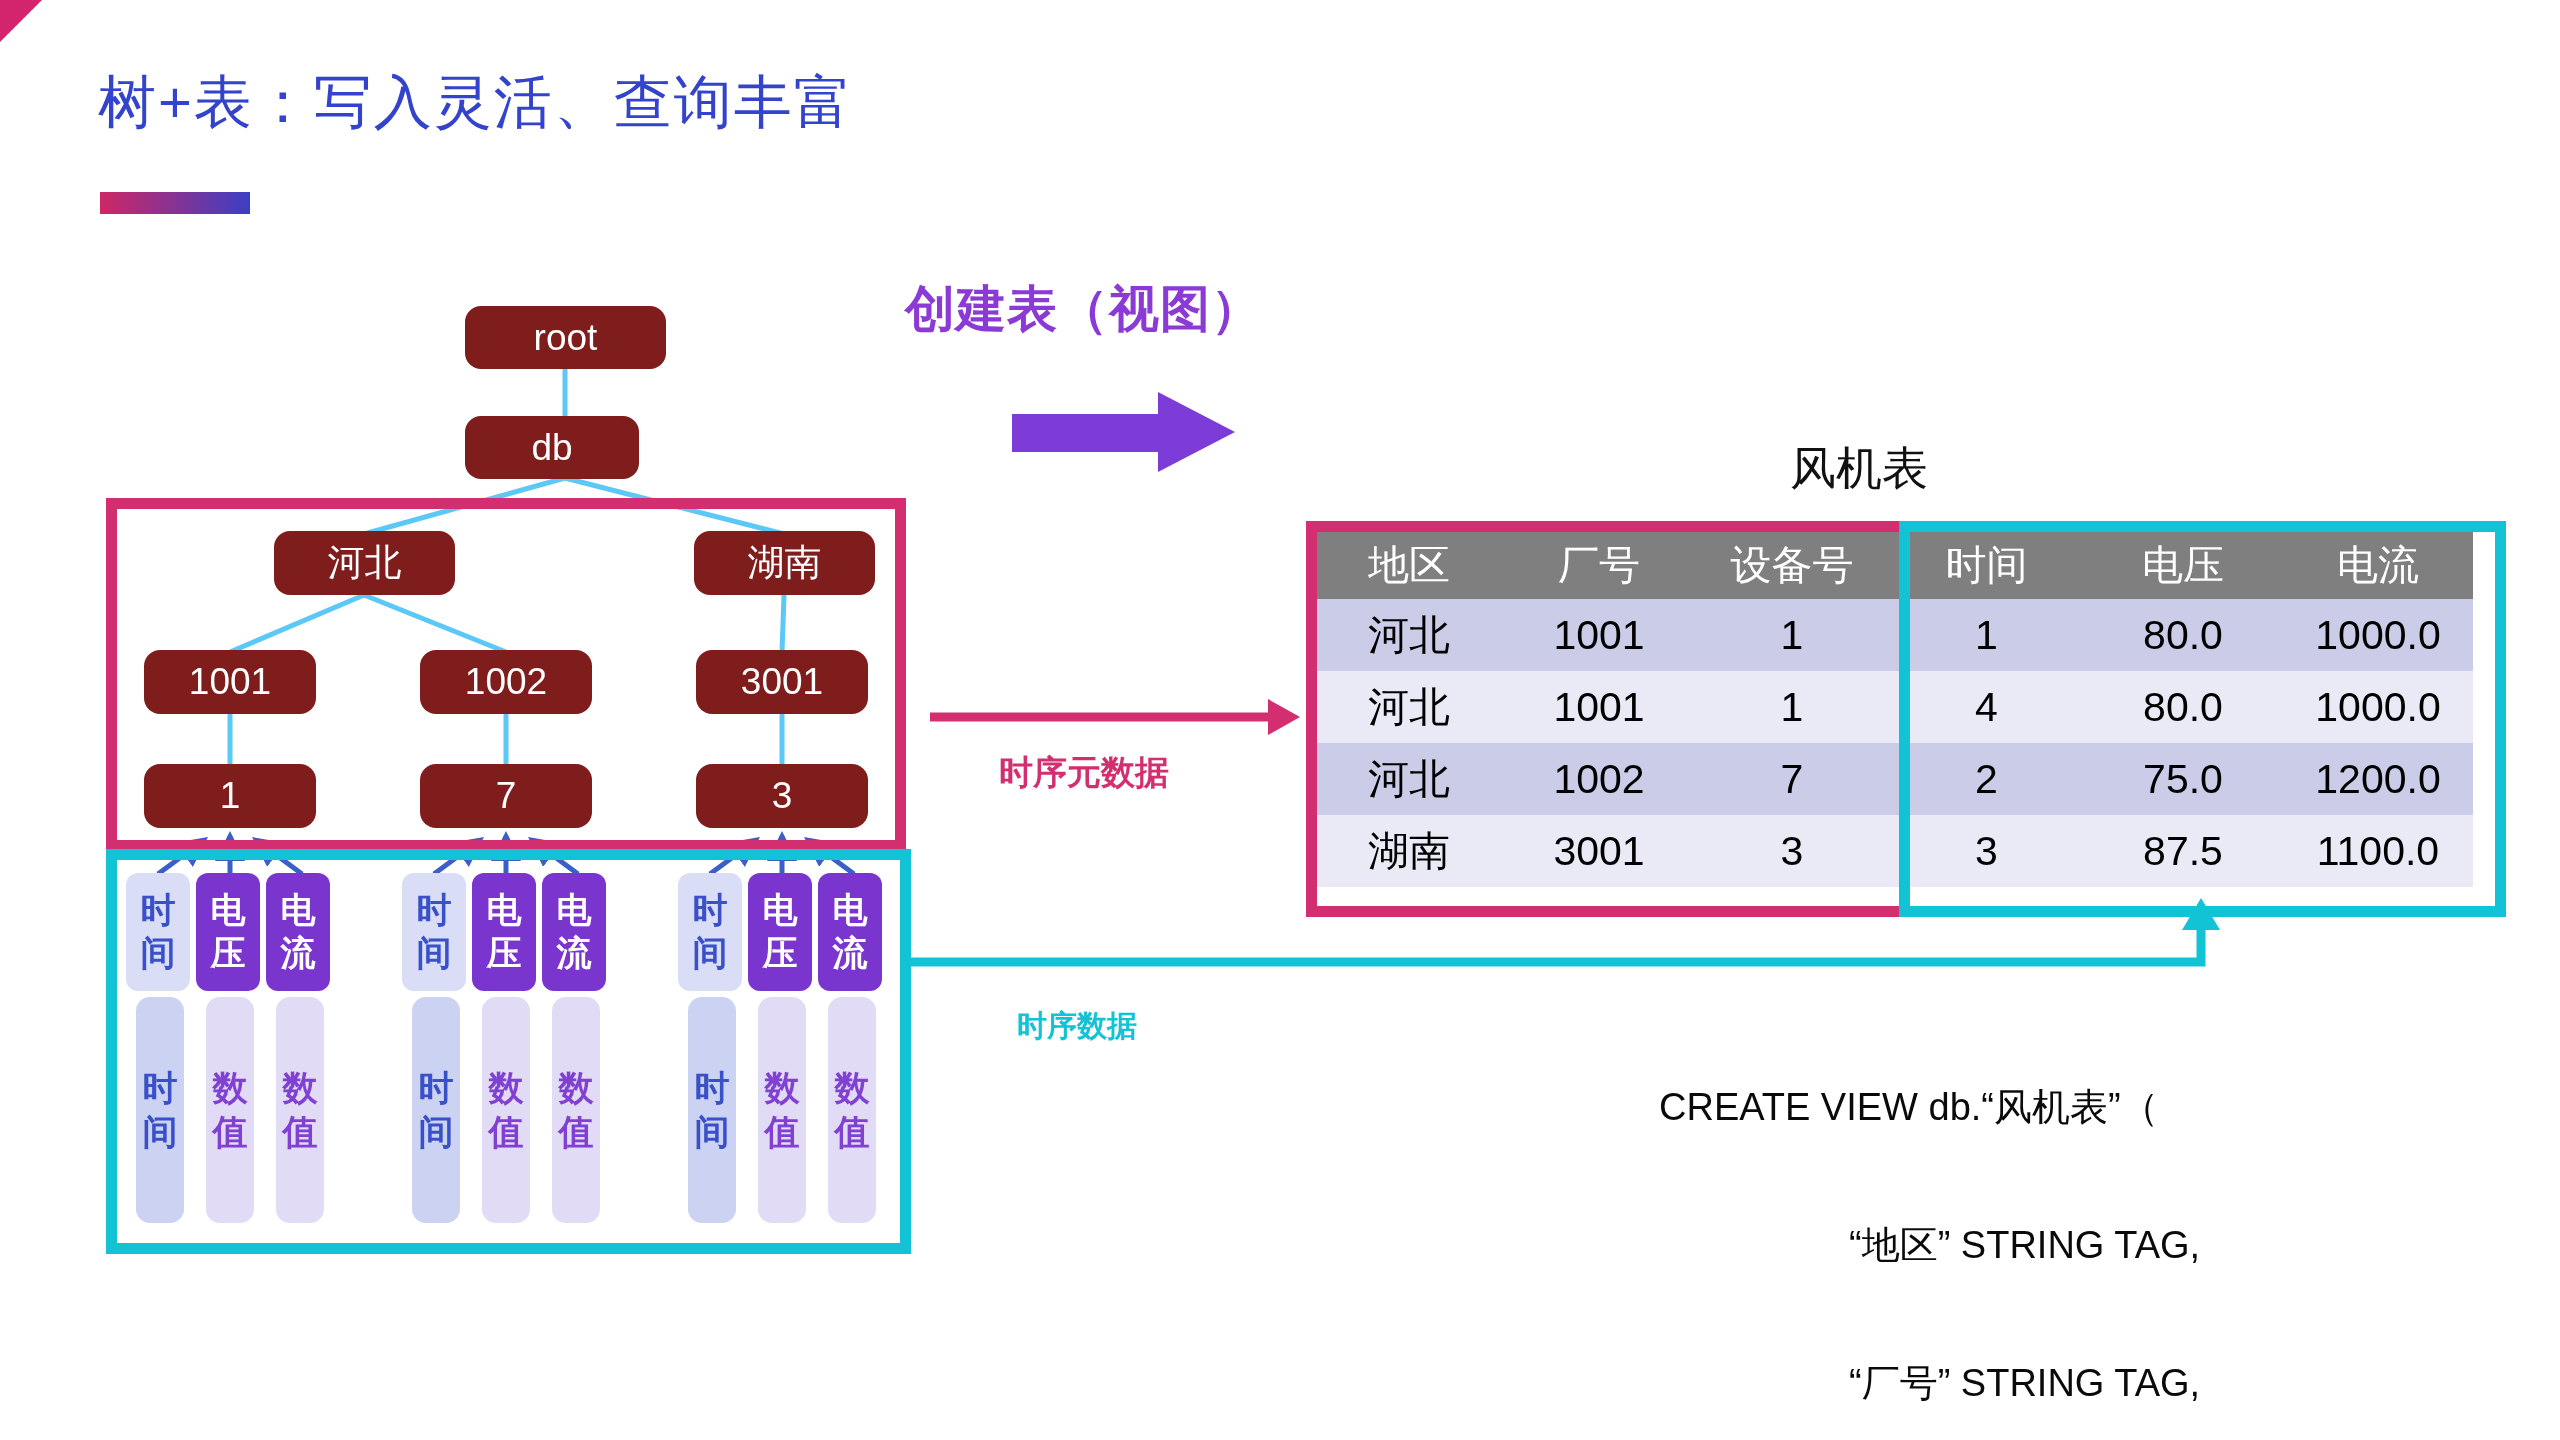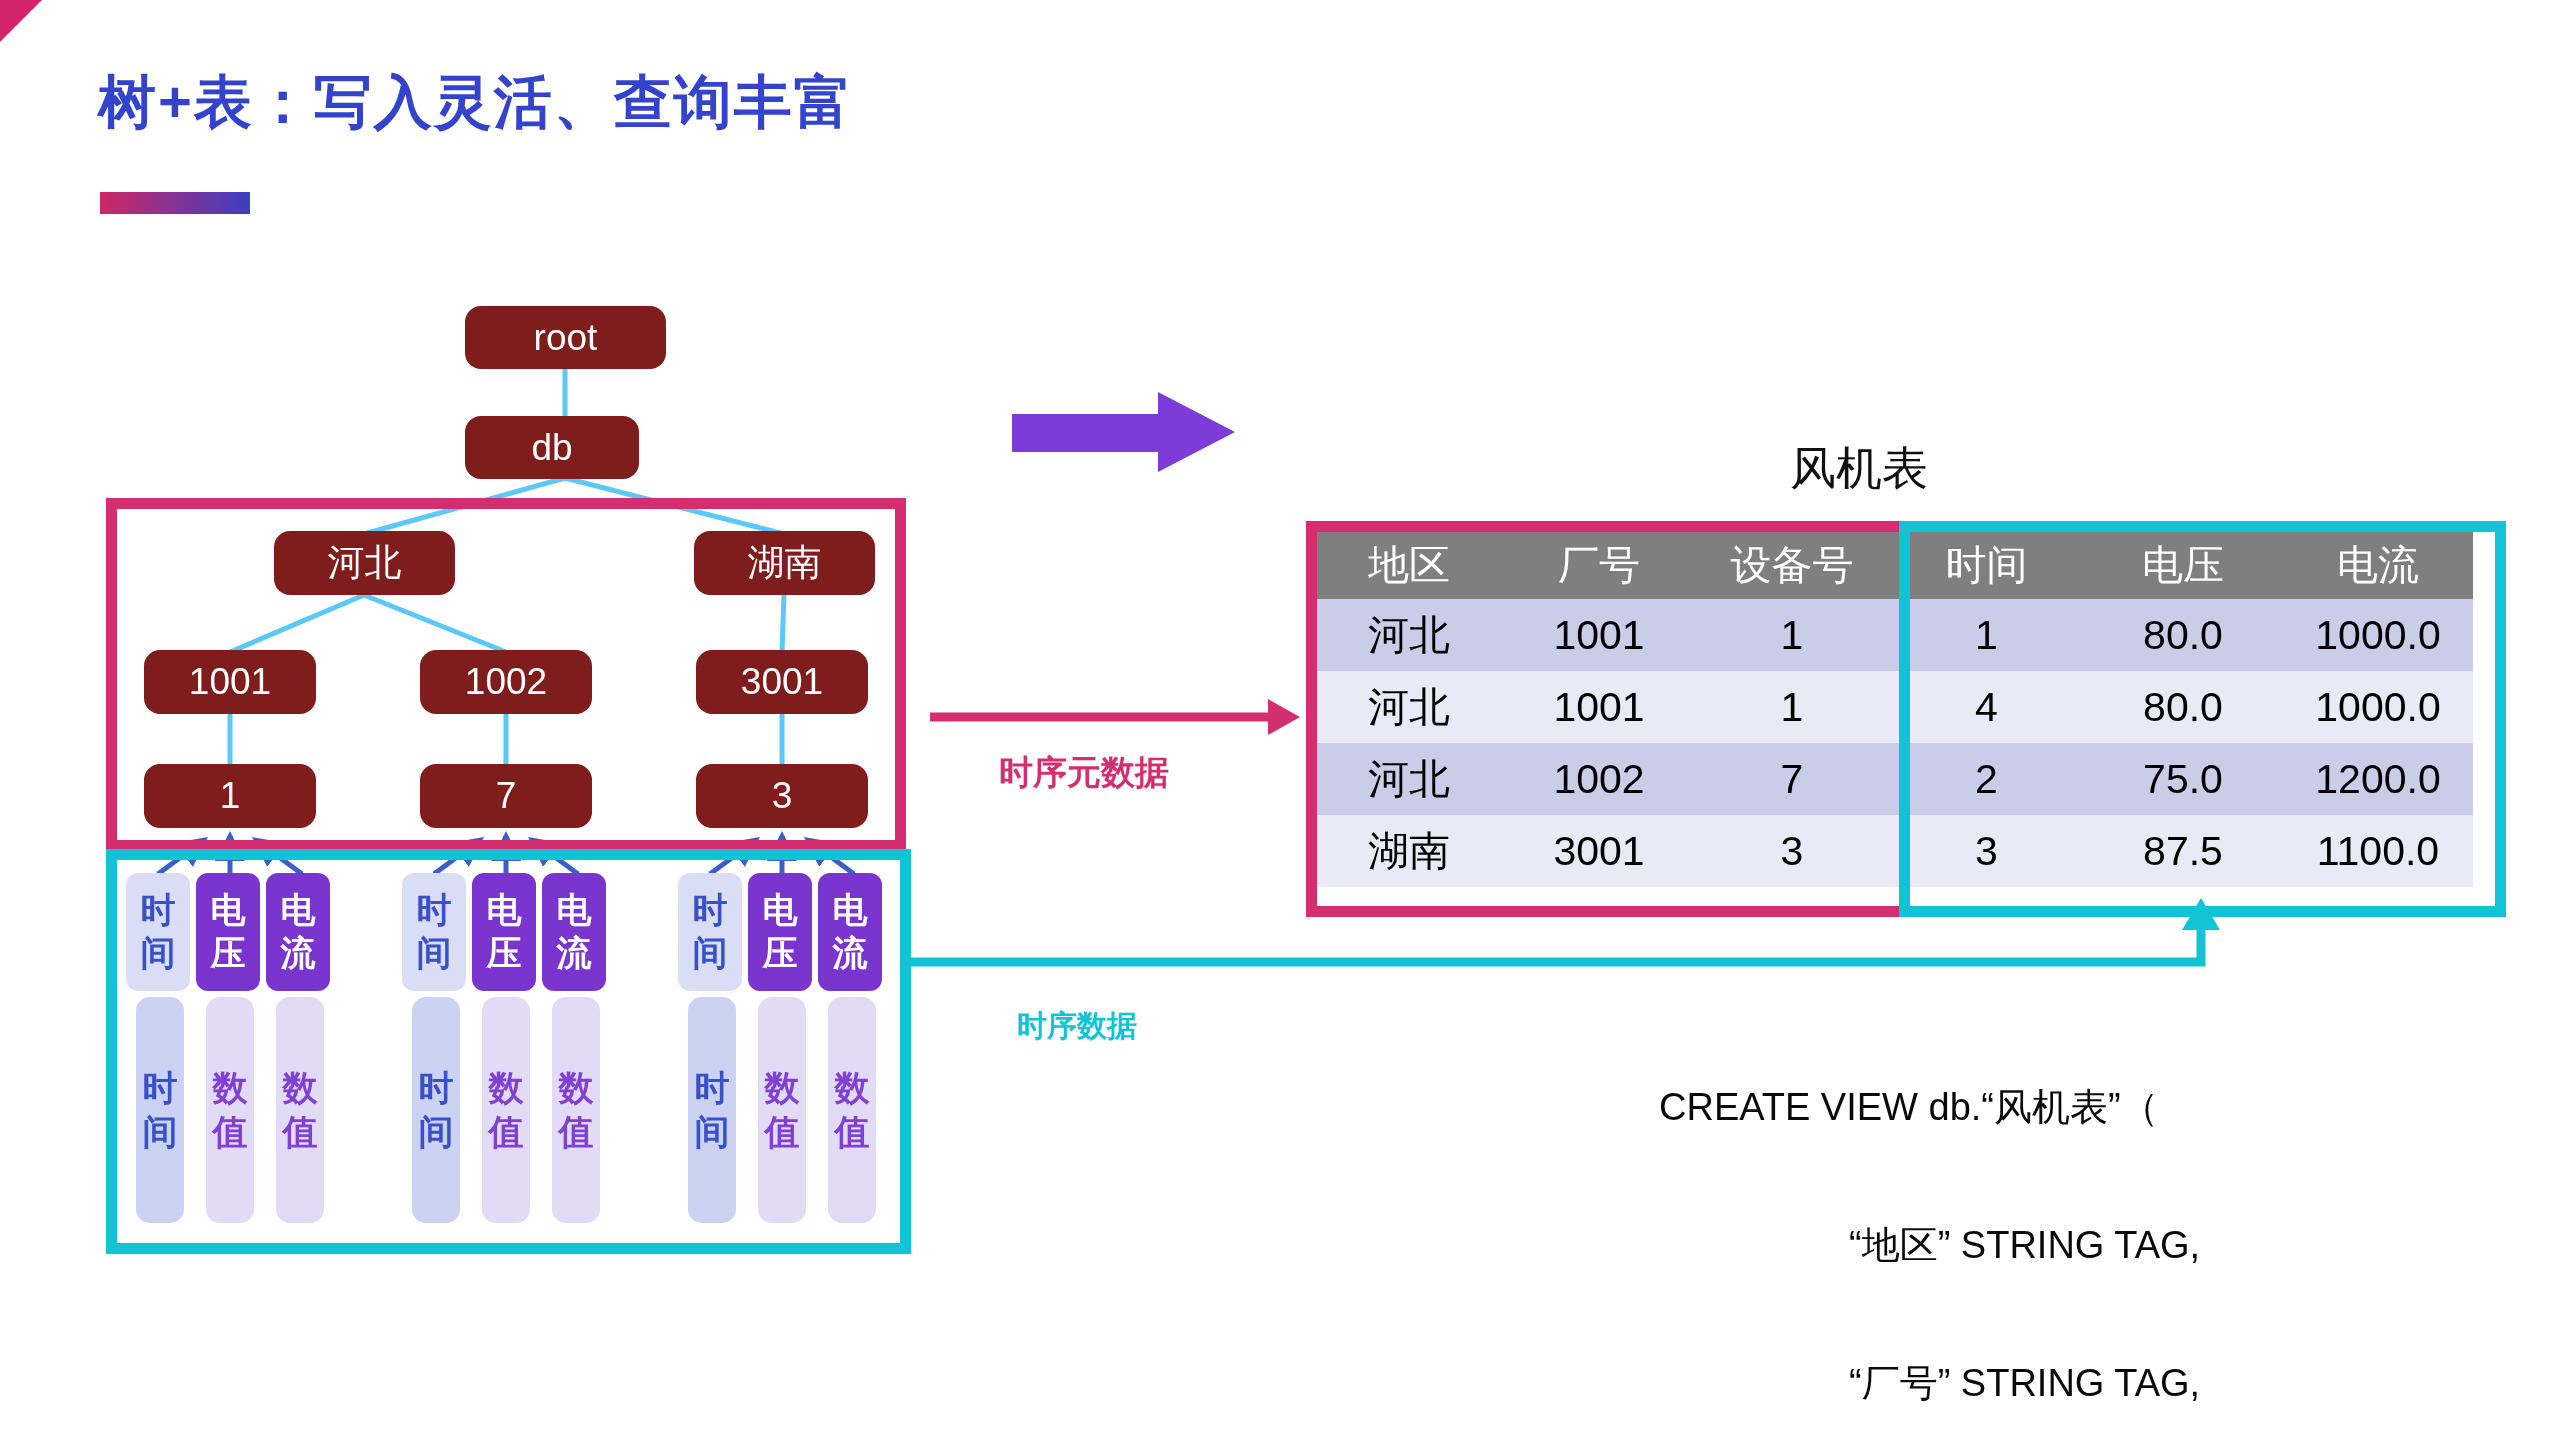--- a/index.html
+++ b/index.html
@@ -1,21 +1,21 @@
 <!DOCTYPE html>
 <html><head>
 <meta charset="utf-8">
 <style>
   html,body{margin:0;padding:0;background:#fff;}
   #stage{position:relative;width:2560px;height:1440px;background:#ffffff;overflow:hidden;
          font-family:"Liberation Sans","DejaVu Sans",sans-serif;}
   .abs{position:absolute;}
 
   
-  .slide-title{left:98px;top:64px;font-size:58px;font-weight:700;color:#3443CB;letter-spacing:2px;z-index:4;}
+  .slide-title{left:98px;top:64px;font-size:58px;font-weight:400;color:#3443CB;letter-spacing:2px;z-index:4;}
   .title-bar{left:100px;top:192px;width:150px;height:22px;
              background:linear-gradient(90deg,#CE2765,#3B3FC4);z-index:4;}
 
   
   #overlay{position:absolute;left:0;top:0;z-index:1;pointer-events:none;}
 
   
   .node{background:#7f1d1d;color:#ffffff;border-radius:16px;display:flex;align-items:center;
         justify-content:center;font-size:37px;font-weight:500;z-index:2;}
 
@@ -180,20 +180,21 @@
   <div class="abs bar bar-time" style="left:688px;top:997px;">
       <span>时间</span>
     </div>
   <div class="abs bar bar-val" style="left:758px;top:997px;">
       <span>数值</span>
     </div>
   <div class="abs bar bar-val" style="left:828px;top:997px;">
       <span>数值</span>
     </div>
 
+  <div class="abs create-view">创建表（视图）</div>
   <div class="abs ts-meta">时序元数据</div>
   <div class="abs ts-data">时序数据</div>
 
   <div class="abs tbl-title">风机表</div>
   <div class="abs wind-table">
     <div class="hc">地区</div>
     <div class="hc">厂号</div>
     <div class="hc">设备号</div>
     <div class="hc">时间</div>
     <div class="hc">电压</div>

